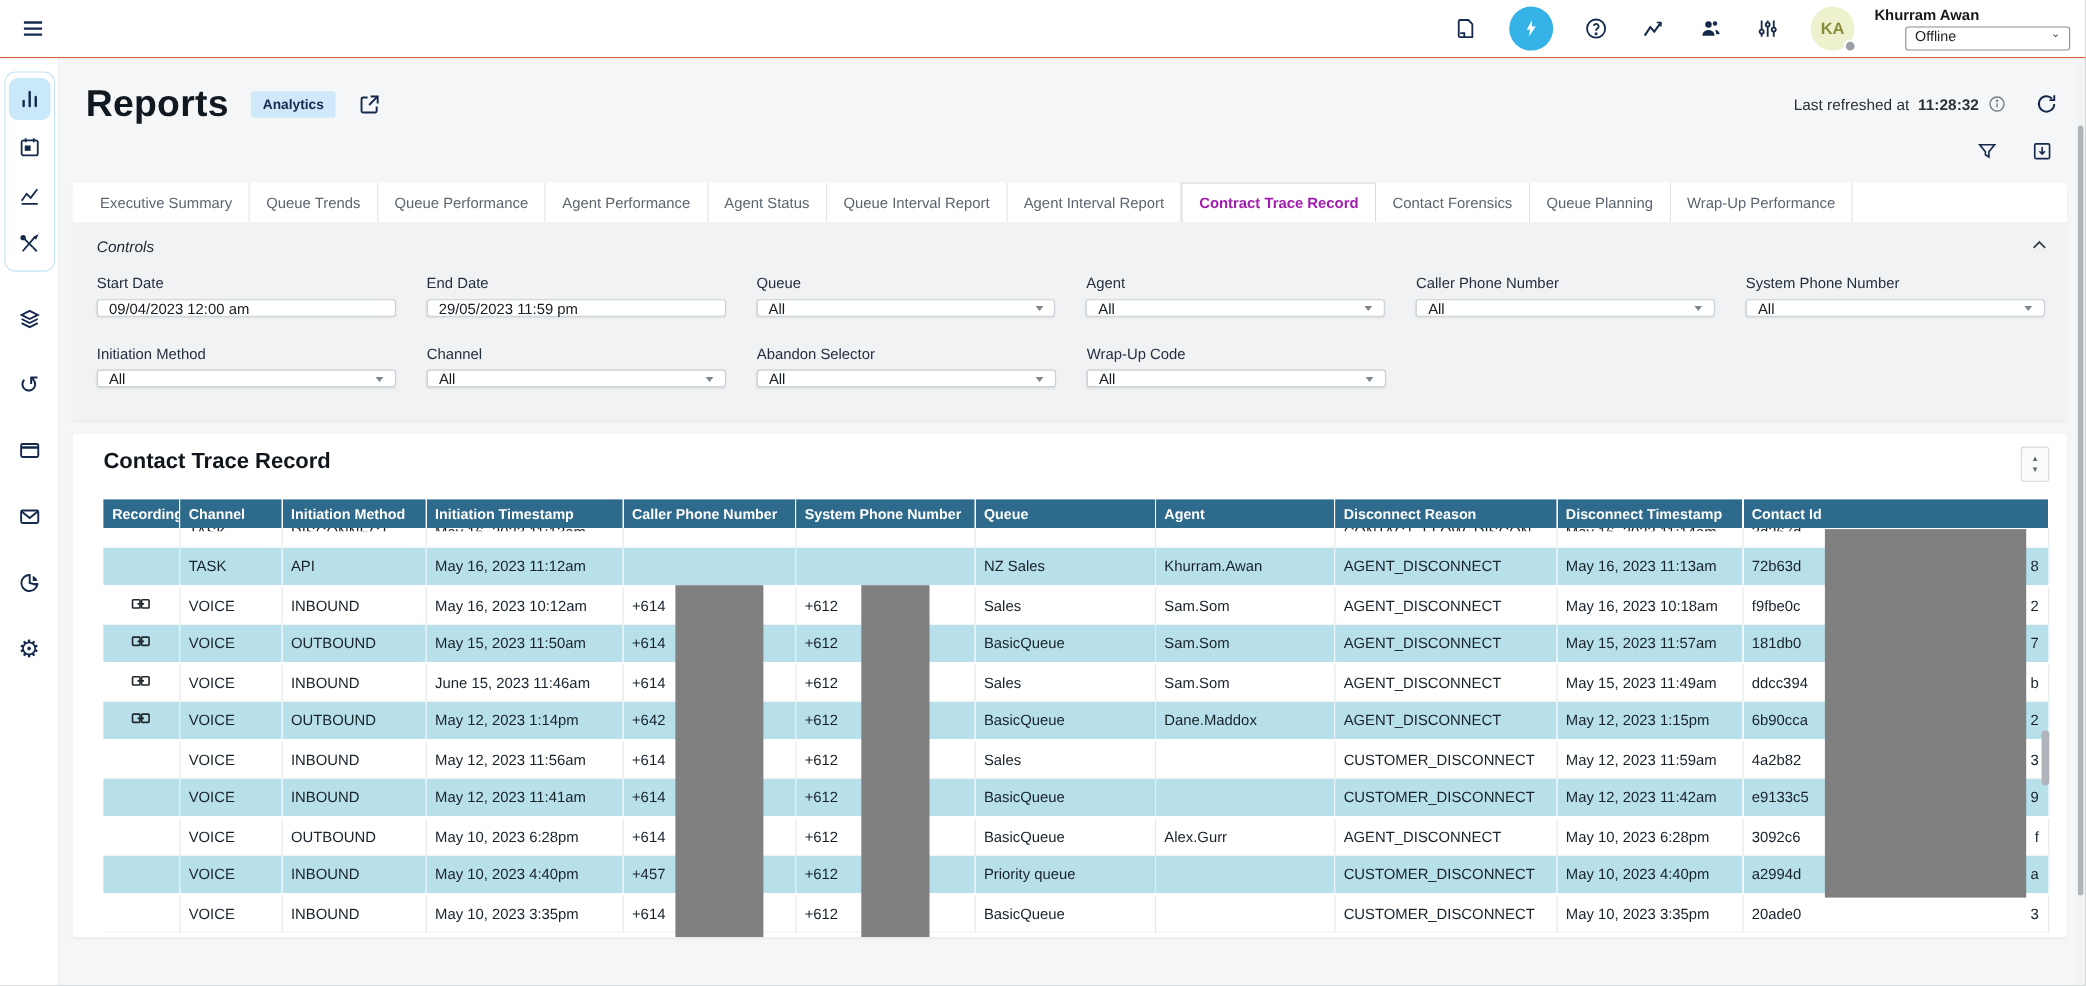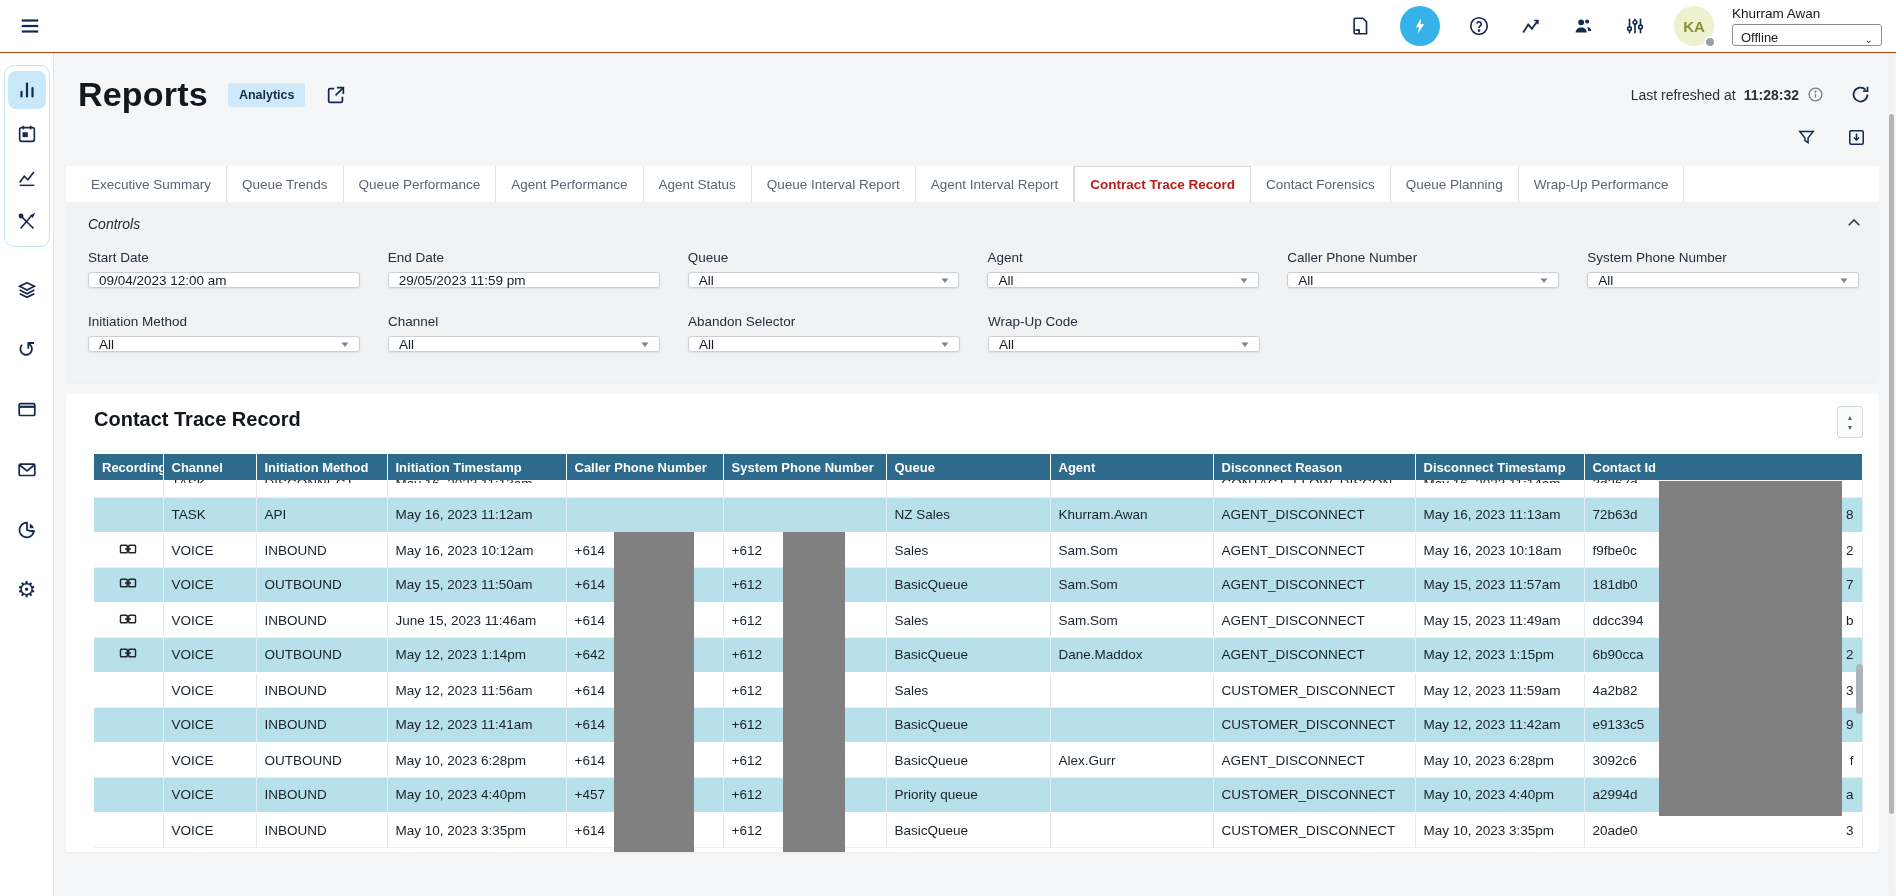--- a/index.html
+++ b/index.html
@@ -18,22 +18,22 @@
 
   
   .topbar{height:53px;background:#fff;border-bottom:1px solid #c2410c;display:flex;align-items:center;justify-content:space-between;padding:0 10px 0 16px;}
   .hamburger{width:28px;height:28px;color:var(--navy);display:grid;place-items:center;}
   .topbar-right{display:flex;align-items:center;gap:26px;margin-right:4px;}
   .tb-icon{width:26px;height:26px;color:var(--navy);display:grid;place-items:center;}
   .bolt-btn{width:40px;height:40px;border-radius:50%;background:var(--accent);color:#fff;display:grid;place-items:center;}
   .avatar{width:40px;height:40px;border-radius:50%;background:#edf1cd;color:#8a8d3a;font-weight:700;font-size:15px;display:grid;place-items:center;position:relative;}
   .avatar .dot{position:absolute;right:-2px;bottom:-2px;width:12px;height:12px;border-radius:50%;background:#9aa0a6;border:2px solid #fff;}
   .user-box{display:flex;flex-direction:column;gap:3px;margin-left:-8px;}
-  .user-name{font-size:13.5px;font-weight:400;color:#14181d;}
-  .status-select{width:150px;height:22px;border:1px solid #878e95;border-radius:3px;background:#fff;font-size:13px;color:#222;display:flex;align-items:flex-end;justify-content:space-between;padding:0 8px;}
+  .user-name{font-size:13.5px;font-weight:700;color:#14181d;}
+  .status-select{width:150px;height:22px;border:1px solid #878e95;border-radius:3px;background:#fff;font-size:13px;color:#222;display:flex;align-items:flex-start;justify-content:space-between;padding:0 8px;margin-left:28px;}
   .status-select .sel-caret{font-size:10px;color:#444;}
 
   
   .shell{display:flex;height:843px;}
   .sidebar{width:54px;background:#fff;border-right:1px solid #e4e7e9;padding-top:12px;display:flex;flex-direction:column;align-items:center;flex:none;}
   .nav-group{border:1px solid #c3e4f6;border-radius:10px;padding:5px 3px;display:flex;flex-direction:column;gap:6px;margin-bottom:24px;}
   .nav-item{width:38px;height:38px;border-radius:8px;display:grid;place-items:center;color:var(--navy);}
   .nav-item.active{background:#c9e9fb;}
   .nav-below{display:flex;flex-direction:column;gap:22px;align-items:center;}
   .glyph{font-size:22px;line-height:1;color:var(--navy);}
@@ -48,21 +48,21 @@
   .refresh-area b{font-weight:700;}
   .info-icon{color:#767d84;}
   .refresh-btn{color:var(--navy);margin-left:18px;}
 
   .toolbar-row{height:26px;margin-top:2px;display:flex;justify-content:flex-end;align-items:center;gap:24px;padding-right:10px;color:var(--navy);}
 
   .panel{margin-top:16px;background:#fff;border-radius:3px;box-shadow:0 1px 2px rgba(0,0,0,.05);}
   .tabs{display:flex;align-items:stretch;height:36px;background:#fff;padding-left:10px;}
   .tab{padding:0 15px;font-size:13.5px;color:#5b6570;display:flex;align-items:center;border-right:1px solid #dfe3e7;white-space:nowrap;}
   .tab:last-child{border-right:1px solid #dfe3e7;}
-  .tab.active{color:#b91c1c;font-weight:700;border:1px solid #d6dadd;border-bottom:none;background:#fff;}
+  .tab.active{color:#a21caf;font-weight:700;border:1px solid #d6dadd;border-bottom:none;background:#fff;}
 
   .controls{background:var(--panel-gray);padding:10px 20px 30px 22px;position:relative;}
   .controls-title{font-size:14px;color:#222b35;padding:4px 0 18px;font-style:italic;}
   .collapse-btn{position:absolute;right:16px;top:12px;color:#3a4248;}
   .fields{display:flex;gap:28px;margin-bottom:26px;}
   .fields:last-child{margin-bottom:0;}
   .field{width:272px;}
   .field label{display:block;font-size:13.5px;color:#232f3e;margin-bottom:7px;}
   .input{height:16px;background:#fff;border:1px solid #c9cfd4;border-radius:3px;box-shadow:0 1px 2px rgba(0,0,0,.08);display:flex;align-items:center;justify-content:space-between;padding:0 10px;font-size:13.5px;color:#171c21;}
   .caret{font-size:8px;color:#7d868d;transform:scaleX(1.5);font-style:normal;font-weight:normal;}

